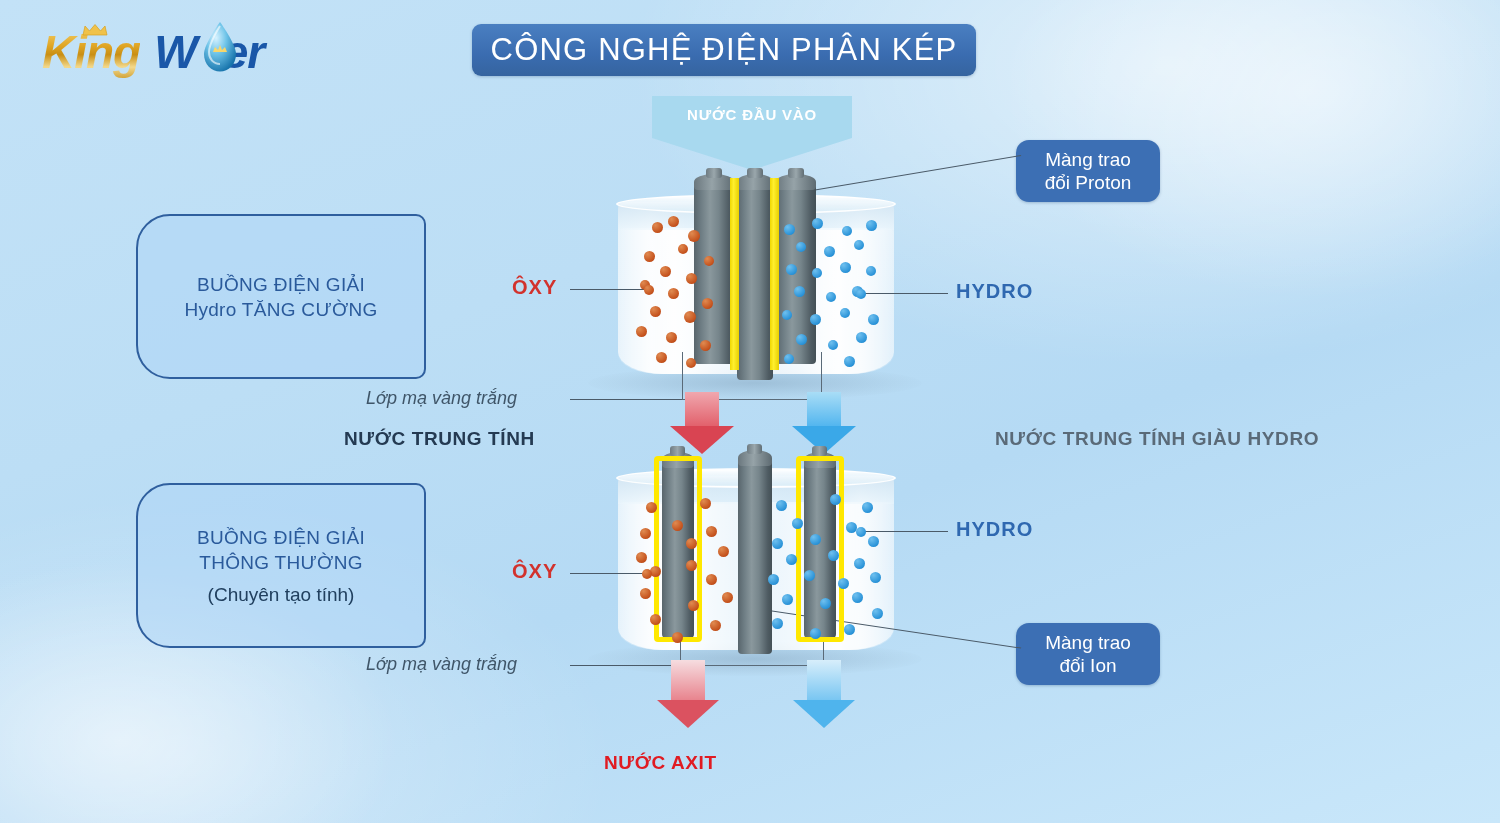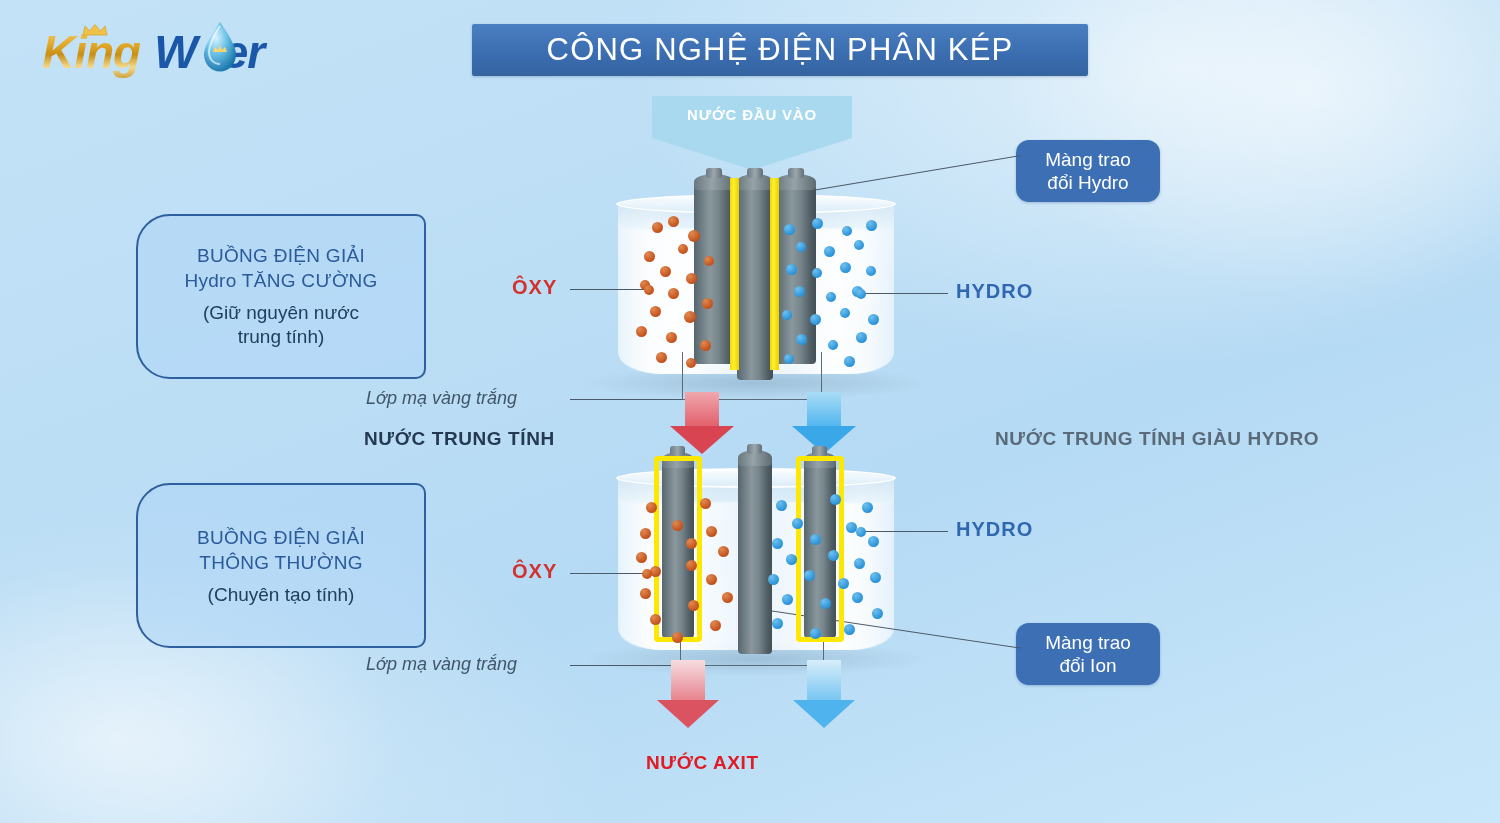--- a/index.html
+++ b/index.html
@@ -24,23 +24,23 @@
     background:linear-gradient(180deg,#f7d87a 0%,#e0a625 38%,#c98f14 55%,#f3d98c 78%,#cfa033 100%);
     -webkit-background-clip:text;background-clip:text;color:transparent;
     position:relative;
   }
   .crown{position:absolute;left:40px;top:-2px;width:26px;height:14px;}
   .logo-water{font-size:46px;font-weight:bold;font-style:italic;color:#1a57a8;letter-spacing:-1px;margin-left:14px;position:relative;}
   .wdrop{position:absolute;left:46px;top:-4px;width:40px;height:52px;}
 
   
   #title-bar{
-    position:absolute;left:472px;top:24px;width:616px;height:52px;
+    position:absolute;left:472px;top:24px;width:504px;height:52px;
     background:linear-gradient(180deg,#4a7fc1 0%,#3a6cb0 60%,#35649f 100%);
-    border-radius:2px;display:flex;align-items:center;justify-content:center;
+    border-radius:9px;display:flex;align-items:center;justify-content:center;
     box-shadow:0 1px 3px rgba(20,60,110,0.25);
   }
   #title-bar span{color:#ffffff;font-size:31px;letter-spacing:1.2px;font-weight:400;white-space:nowrap;}
 
   
   #inlet{position:absolute;left:652px;top:96px;width:200px;height:74px;}
   #inlet .body{position:absolute;left:0;top:0;width:200px;height:42px;background:#a8d9ef;}
   #inlet .tip{position:absolute;left:0;top:42px;width:0;height:0;border-left:100px solid transparent;border-right:100px solid transparent;border-top:32px solid #a8d9ef;}
   #inlet span{position:absolute;left:0;top:10px;width:200px;text-align:center;color:#fff;font-weight:bold;font-size:15px;letter-spacing:0.8px;}
 
@@ -173,43 +173,39 @@
     <div class="tip"></div>
     <span>NƯỚC ĐẦU VÀO</span>
   </div>
 
   <div class="callout" id="callout1">
     <div class="inner">
       <div class="c-title">
         <div>BUỒNG ĐIỆN GIẢI</div>
         <div>Hydro TĂNG CƯỜNG</div>
       </div>
-      <div class="c-sub">
-        <div>(Giữ nguyên nước</div>
-        <div>trung tính)</div>
-      </div>
     </div>
   </div>
 
   <div class="callout" id="callout2">
     <div class="inner">
       <div class="c-title">
         <div>BUỒNG ĐIỆN GIẢI</div>
         <div>THÔNG THƯỜNG</div>
       </div>
       <div class="c-sub">
         <div>(Chuyên tạo tính)</div>
       </div>
     </div>
   </div>
 
   <div class="tag" id="tag-proton">
     <span>
       <span>Màng trao</span><br>
-      <span>đổi Hydro</span>
+      <span>đổi Proton</span>
     </span>
   </div>
   <div class="tag" id="tag-ion">
     <span>
       <span>Màng trao</span><br>
       <span>đổi Ion</span>
     </span>
   </div>
 
   <div class="chamber" id="chamber-upper" style="left:600px;top:168px;width:310px;height:230px;">
@@ -299,21 +295,21 @@
 
   <div class="farrow" style="left:670px;top:392px;width:64px;height:62px;z-index:4;">
     <div class="stem" style="top:0;width:34px;height:34px;background:linear-gradient(180deg,#f0a7ae,#e2616c);"></div>
     <div class="head" style="top:34px;border-left:32px solid transparent;border-right:32px solid transparent;border-top:28px solid #d94452;"></div>
   </div>
   <div class="farrow" style="left:792px;top:392px;width:64px;height:62px;z-index:4;">
     <div class="stem" style="top:0;width:34px;height:34px;background:linear-gradient(180deg,#a9ddf6,#53b6ef);"></div>
     <div class="head" style="top:34px;border-left:32px solid transparent;border-right:32px solid transparent;border-top:28px solid #3aa8e8;"></div>
   </div>
 
-  <div class="lbl lbl-neutral" style="left:364px;top:428px;text-align:center;">NƯỚC TRUNG TÍNH</div>
+  <div class="lbl lbl-neutral" style="left:344px;top:428px;text-align:center;">NƯỚC TRUNG TÍNH</div>
   <div class="lbl lbl-grey" style="left:956px;top:428px;margin-left:39px;">NƯỚC TRUNG TÍNH GIÀU HYDRO</div>
 
   <div class="chamber" id="chamber-lower" style="left:600px;top:442px;width:310px;height:232px;">
 
     <div class="shadow-ellipse" style="left:-12px;top:200px;width:334px;height:34px;"></div>
 
     <div class="beaker-body" style="left:18px;top:34px;width:276px;height:174px;">
       <div class="water-mask" style="left:0;top:26px;width:276px;height:148px;">
         <div class="water-sheen"></div>
       </div>
@@ -393,15 +389,15 @@
 
   <div class="farrow" style="left:656px;top:660px;width:64px;height:68px;z-index:4;">
     <div class="stem" style="top:0;width:34px;height:40px;background:linear-gradient(180deg,#f6dde0,#e8848e);"></div>
     <div class="head" style="top:40px;border-left:31px solid transparent;border-right:31px solid transparent;border-top:28px solid #db5260;"></div>
   </div>
   <div class="farrow" style="left:792px;top:660px;width:64px;height:68px;z-index:4;">
     <div class="stem" style="top:0;width:34px;height:40px;background:linear-gradient(180deg,#d7eefb,#79c6f2);"></div>
     <div class="head" style="top:40px;border-left:31px solid transparent;border-right:31px solid transparent;border-top:28px solid #4fb4ed;"></div>
   </div>
 
-  <div class="lbl lbl-red" style="left:646px;top:752px;">NƯỚC AXIT</div>
+  <div class="lbl lbl-red" style="left:604px;top:752px;">NƯỚC AXIT</div>
 
 </div>
 
 </body></html>

